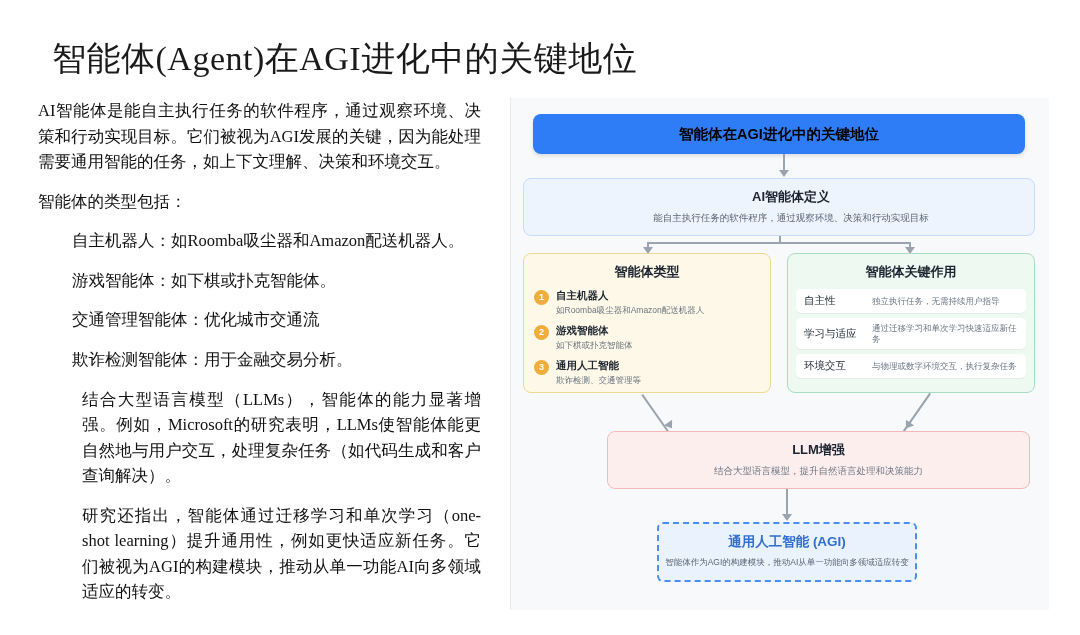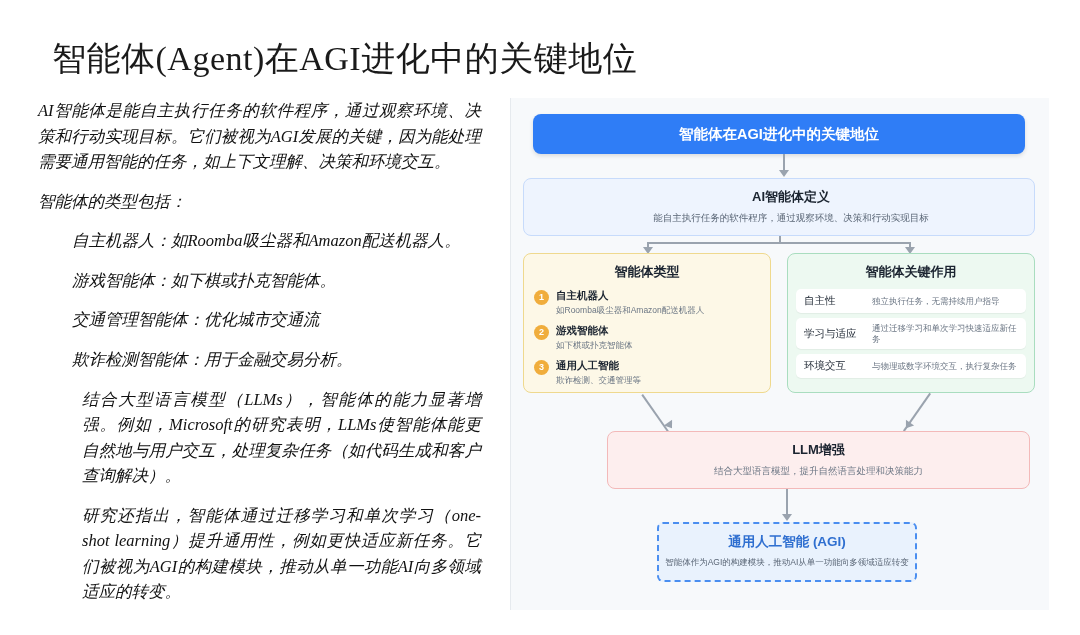--- a/index.html
+++ b/index.html
@@ -34,21 +34,21 @@
     position:absolute;
     left:32px;top:98px;
     width:470px;height:520px;
     padding:0 6px;
     box-sizing:border-box;
     font-size:16.5px;
     line-height:1.55;
     color:#111;
     text-align:justify;
   }
-  .left p{margin:0 15px 14px 0;font-style:italic;}
+  .left p{margin:0 15px 14px 0;}
   .p-intro{text-indent:0;}
   .types-head{margin:0 0 2px 0;}
   .type-item{
     margin:0;
     padding-left:34px;
     text-indent:0;
   }
   .sub-para{
     margin:0;
     padding-left:44px;
@@ -72,21 +72,21 @@
   }
   .box{
     position:absolute;
     box-sizing:border-box;
     border-radius:8px;
     text-align:center;
   }
   .hdr{
     left:22px;top:16px;width:492px;height:40px;
     background:#2f7df6;
-    color:#ffffff;
+    color:#000000;
     font-weight:bold;
     font-size:14.5px;
     line-height:40px;
     border-radius:8px;
     box-shadow:0 2px 4px rgba(0,0,0,.12);
   }
   .def{
     left:12px;top:80px;width:512px;height:58px;
     background:#eef4fe;
     border:1px solid #c7dbfb;

